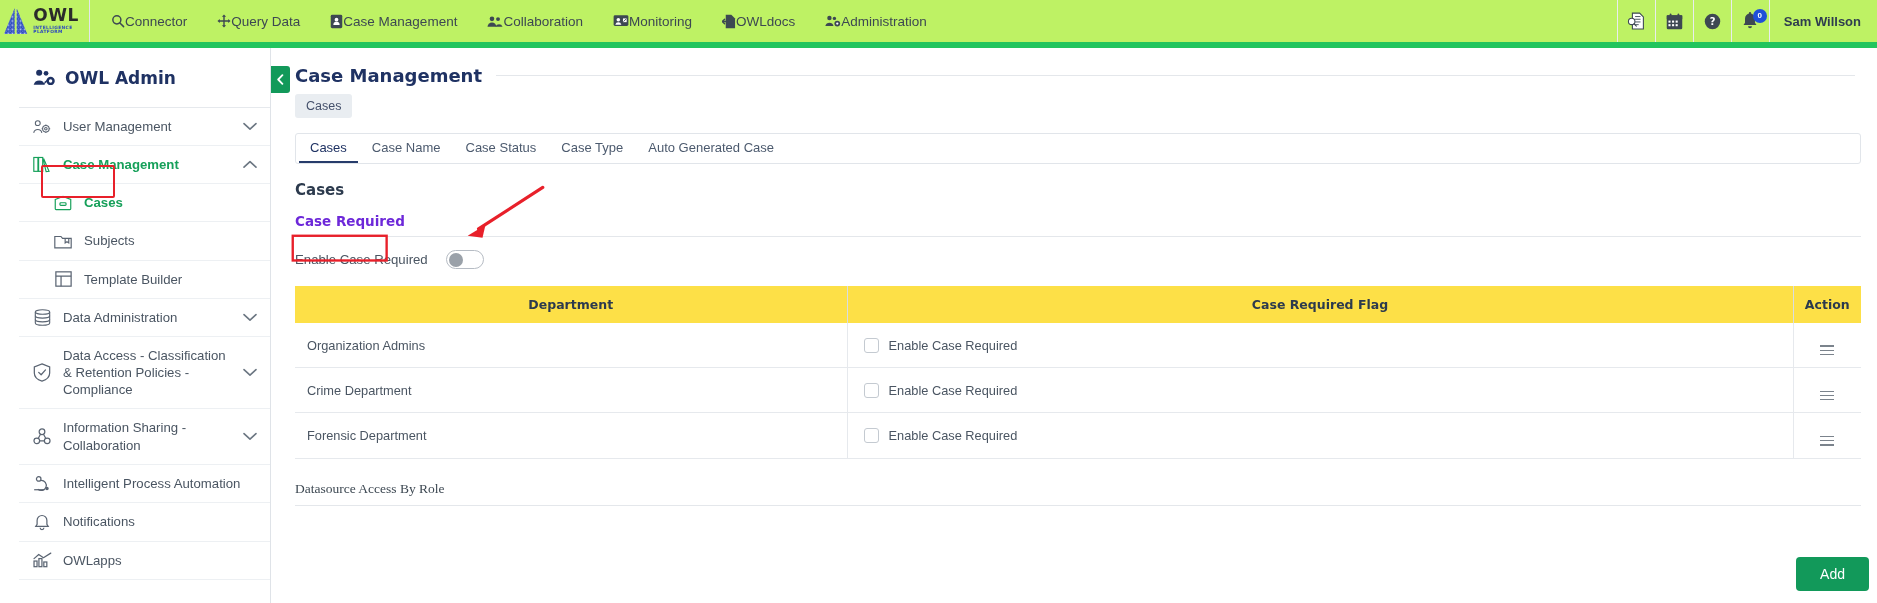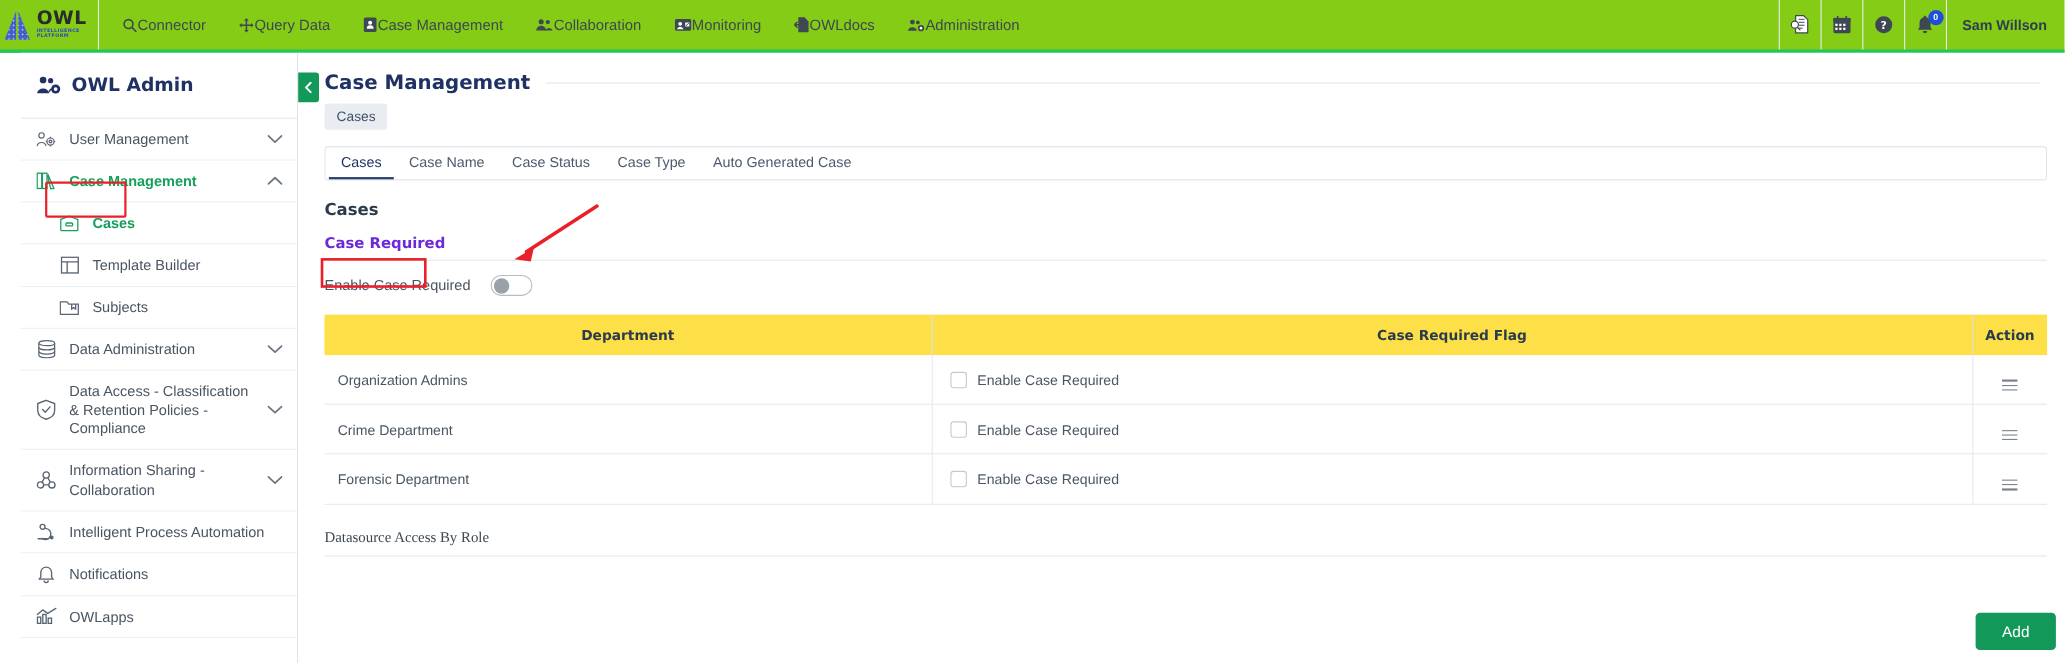--- a/index.html
+++ b/index.html
@@ -10,22 +10,22 @@
     background: #ffffff;
     font-family: "Liberation Sans", sans-serif;
     color: #3d4852;
   }
 
   
   .topnav {
     height: 48px;
     display: flex;
     align-items: stretch;
-    border-bottom: 3px solid #22c55e;
-    background: #84cc16;
+    border-bottom: 6px solid #22c55e;
+    background: #bef264;
     position: relative;
   }
   .logo-wrap {
     width: 90px;
     display: flex;
     align-items: center;
     justify-content: center;
     border-right: 1px solid #e3e6ea;
     padding: 3px 6px;
   }
@@ -488,36 +488,36 @@
         <svg width="18" height="16" viewBox="0 0 20 17" fill="none" stroke="#16a05a" stroke-width="1.3">
           <path d="M1.4 4.6 L10 1.2 L18.6 4.6 v10.4 a0.9 0.9 0 0 1 -0.9 0.9 h-15.4 a0.9 0.9 0 0 1 -0.9 -0.9 Z"></path>
           <rect x="6.6" y="8.2" width="6.8" height="3" rx="1"></rect>
         </svg>
       </span>
       <span class="lbl">Cases</span>
     </div>
 
     <div class="side-item sub">
       <span class="side-icon">
+        <svg width="18" height="15" viewBox="0 0 20 16" fill="none" stroke="#5a6472" stroke-width="1.3">
+          <path d="M0.9 2.4 h6.8 l1.8 2.2 h9.6 v10.4 h-18.2 Z"></path>
+          <path d="M12.4 4.6 v5 l2 -1.4 l2 1.4 v-5"></path>
+        </svg>
+      </span>
+      <span class="lbl">Subjects</span>
+    </div>
+
+    <div class="side-item sub">
+      <span class="side-icon">
         <svg width="17" height="16" viewBox="0 0 18 17" fill="none" stroke="#5a6472" stroke-width="1.3">
           <rect x="0.9" y="0.9" width="16.2" height="15.2"></rect>
           <path d="M0.9 5.4 h16.2 M6.4 5.4 v10.7"></path>
         </svg>
       </span>
       <span class="lbl">Template Builder</span>
-    </div>
-
-    <div class="side-item sub">
-      <span class="side-icon">
-        <svg width="18" height="15" viewBox="0 0 20 16" fill="none" stroke="#5a6472" stroke-width="1.3">
-          <path d="M0.9 2.4 h6.8 l1.8 2.2 h9.6 v10.4 h-18.2 Z"></path>
-          <path d="M12.4 4.6 v5 l2 -1.4 l2 1.4 v-5"></path>
-        </svg>
-      </span>
-      <span class="lbl">Subjects</span>
     </div>
 
     <div class="side-item">
       <span class="side-icon">
         <svg width="17" height="17" viewBox="0 0 18 18" fill="none" stroke="#5a6472" stroke-width="1.2">
           <ellipse cx="9" cy="3.2" rx="7.6" ry="2.4"></ellipse>
           <path d="M1.4 3.2 v11.6 c0 1.3 3.4 2.4 7.6 2.4 s7.6 -1.1 7.6 -2.4 v-11.6"></path>
           <path d="M1.4 7.2 c0 1.3 3.4 2.4 7.6 2.4 s7.6 -1.1 7.6 -2.4"></path>
           <path d="M1.4 11.2 c0 1.3 3.4 2.4 7.6 2.4 s7.6 -1.1 7.6 -2.4"></path>
         </svg>

